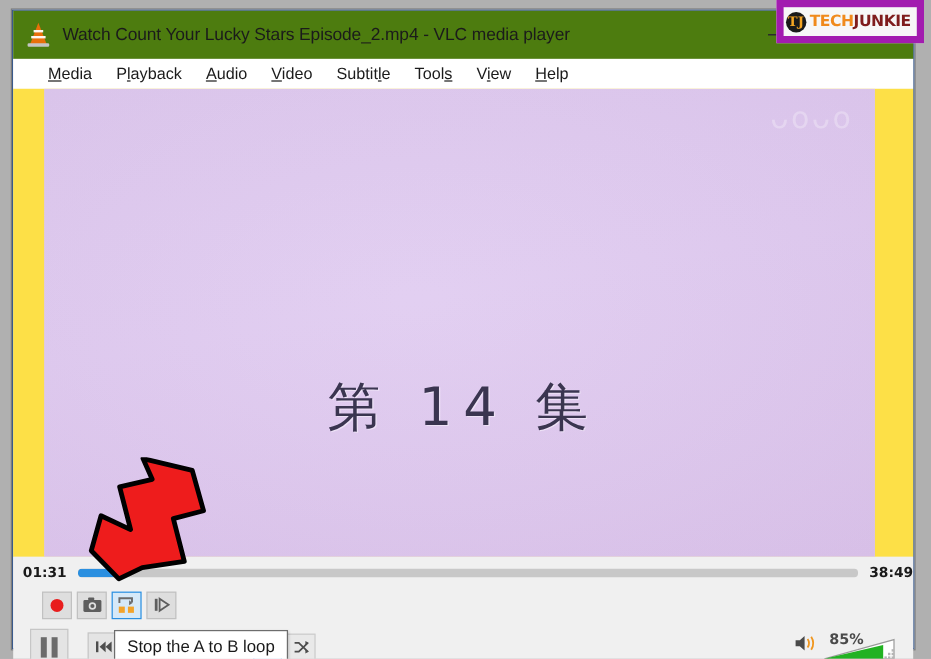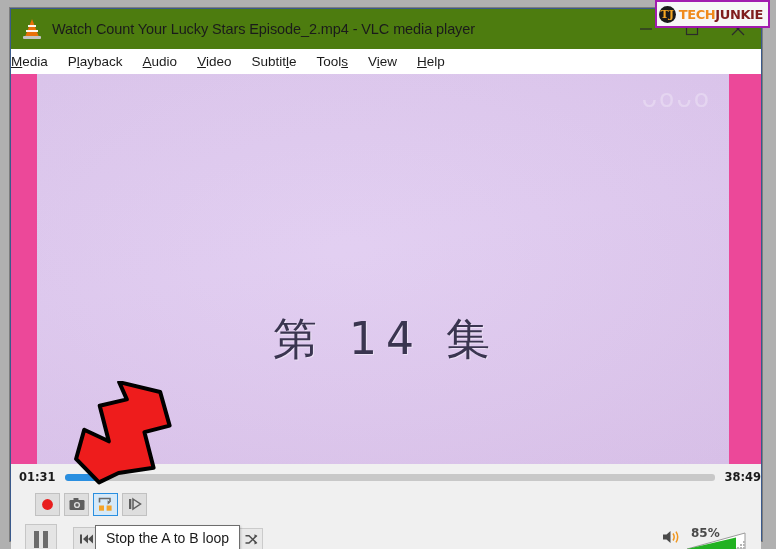--- a/index.html
+++ b/index.html
@@ -90,37 +90,37 @@
     color: #2b2b2b;
   }
   .win-btn svg { display: block; }
 
   
   #menu-bar {
     height: 25px;
     background: #ffffff;
     display: flex;
     align-items: center;
-    padding-left: 0;
+    padding-left: 29px;
     flex: none;
   }
   .menu-item {
     font-size: 13.5px;
     color: #1b1b1b;
     margin-right: 20px;
     white-space: nowrap;
   }
   .menu-item u { text-decoration: underline; }
 
   
   #video-stage {
     position: relative;
     flex: none;
     height: 390px;
-    background: #ec4899;
+    background: #fde047;
     overflow: hidden;
   }
   #video-frame {
     position: absolute;
     left: 26px; top: 0;
     width: 692px; height: 390px;
     background: linear-gradient(170deg, #ddc8ee 0%, #dfcaf0 45%, #dcc5ec 100%);
   }
   #video-vignette {
     position: absolute; left: 0; top: 0; right: 0; bottom: 0;
@@ -310,21 +310,21 @@
   
   #techjunkie-watermark {
     position: absolute;
     right: 6px; top: 0px;
     height: 22px;
     display: flex;
     align-items: center;
     background: #f7f7f7;
     padding: 1px 5px 1px 2px;
     z-index: 60;
-    border: 2px solid #a21caf;
+    border: 6px solid #a21caf;
   }
   #tj-logo {
     width: 17px; height: 17px;
     border-radius: 50%;
     background: #1a1a1a;
     display: flex; align-items: center; justify-content: center;
     margin-right: 3px;
     flex: none;
   }
   #tj-logo span {

